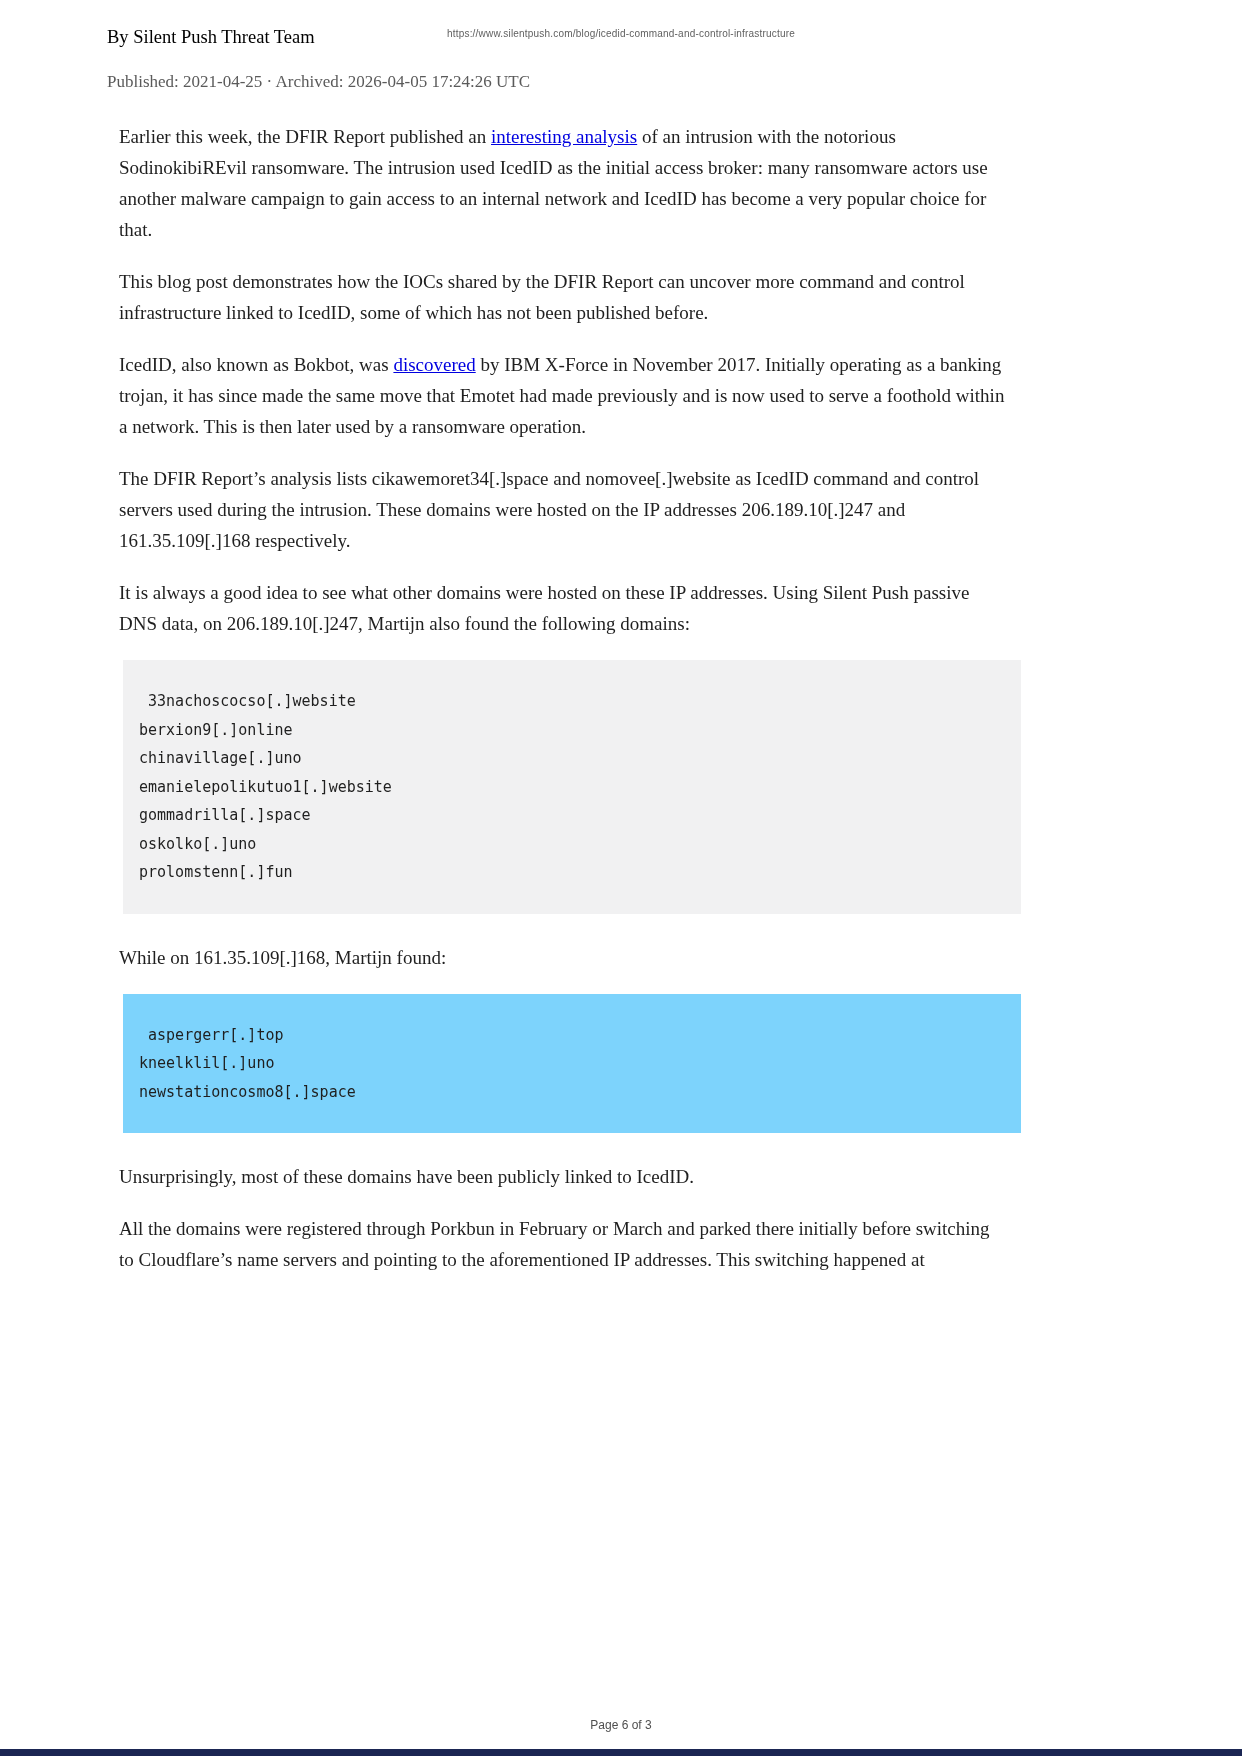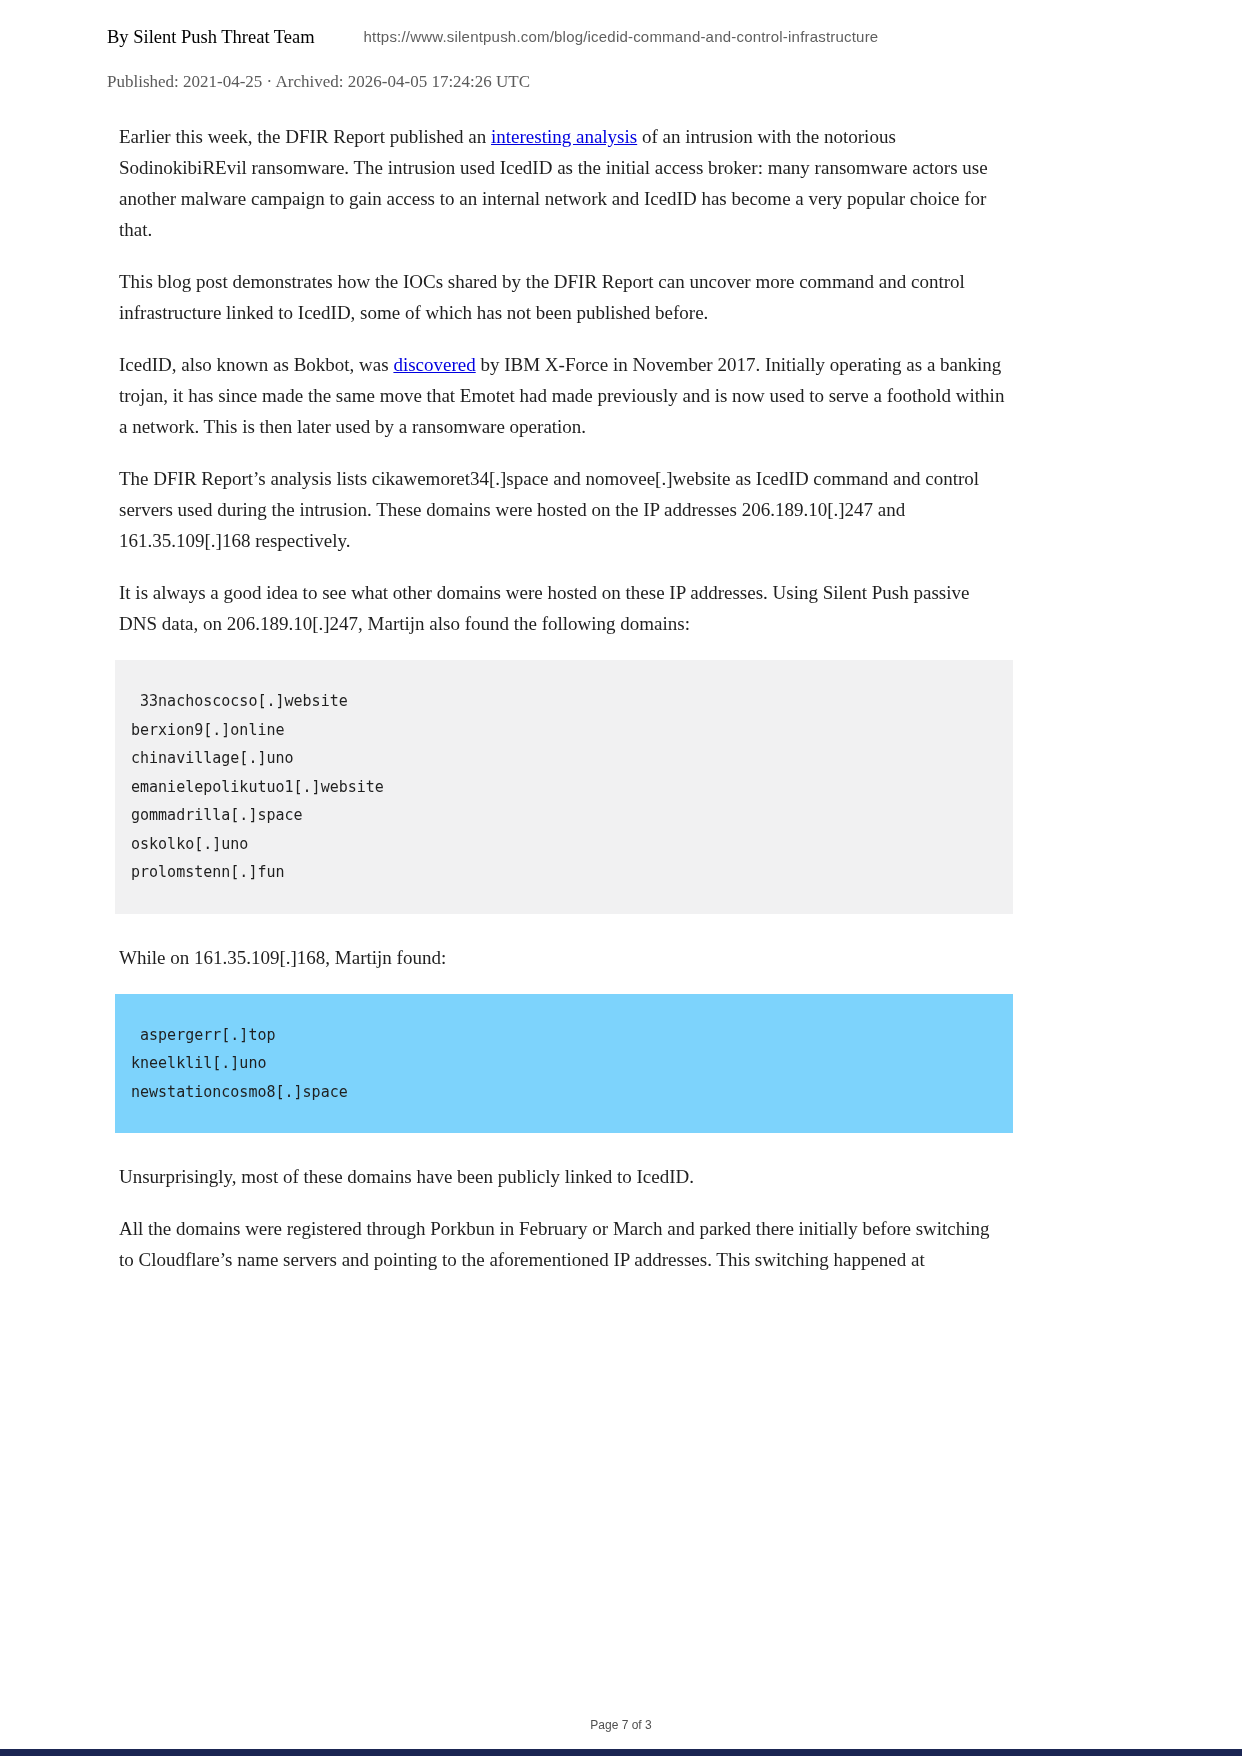--- a/index.html
+++ b/index.html
@@ -16,21 +16,21 @@
     font-family: "Liberation Serif", "DejaVu Serif", serif;
     color: #1c1c1c;
   }
   .header-url {
     position: absolute;
     top: 28px;
     left: 0;
     width: 100%;
     text-align: center;
     font-family: "Liberation Sans", "DejaVu Sans", sans-serif;
-    font-size: 15px;
+    font-size: 10px;
     color: #5f5f5f;
     letter-spacing: 0.2px;
   }
   .content {
     position: absolute;
     top: 0;
     left: 107px;
     width: 898px;
   }
   h1.title {
@@ -62,21 +62,21 @@
     margin-top: 29px;
   }
   a.inline-link {
     color: #0000e0;
     text-decoration: underline;
     cursor: pointer;
   }
   pre.code-block {
     box-sizing: border-box;
     width: 898px;
-    margin: 13px 0 28px 8px;
+    margin: 13px 0 28px 16px;
     padding: 27px 20px 27px 16px;
     background: #f1f1f2;
     font-family: "DejaVu Sans Mono", "Liberation Mono", monospace;
     font-size: 15px;
     line-height: 28.5px;
     color: #1f1f1f;
     white-space: pre;
     overflow: hidden;
   }
   .footer-pagenum {
@@ -137,17 +137,17 @@
 kneelklil[.]uno
 newstationcosmo8[.]space</pre>
 
       <p>Unsurprisingly, most of these domains have been publicly linked to IcedID.</p>
 
       <p>All the domains were registered through Porkbun in February or March and parked there initially before switching to Cloudflare’s name servers and pointing to the aforementioned IP addresses. This switching happened at</p>
 
     </div>
   </div>
 
-  <div class="footer-pagenum">Page 7 of 3</div>
+  <div class="footer-pagenum">Page 6 of 3</div>
 
   <div class="bottom-bar" style="background: rgb(27, 38, 83);"></div>
 
 </div>
 
 </body></html>

